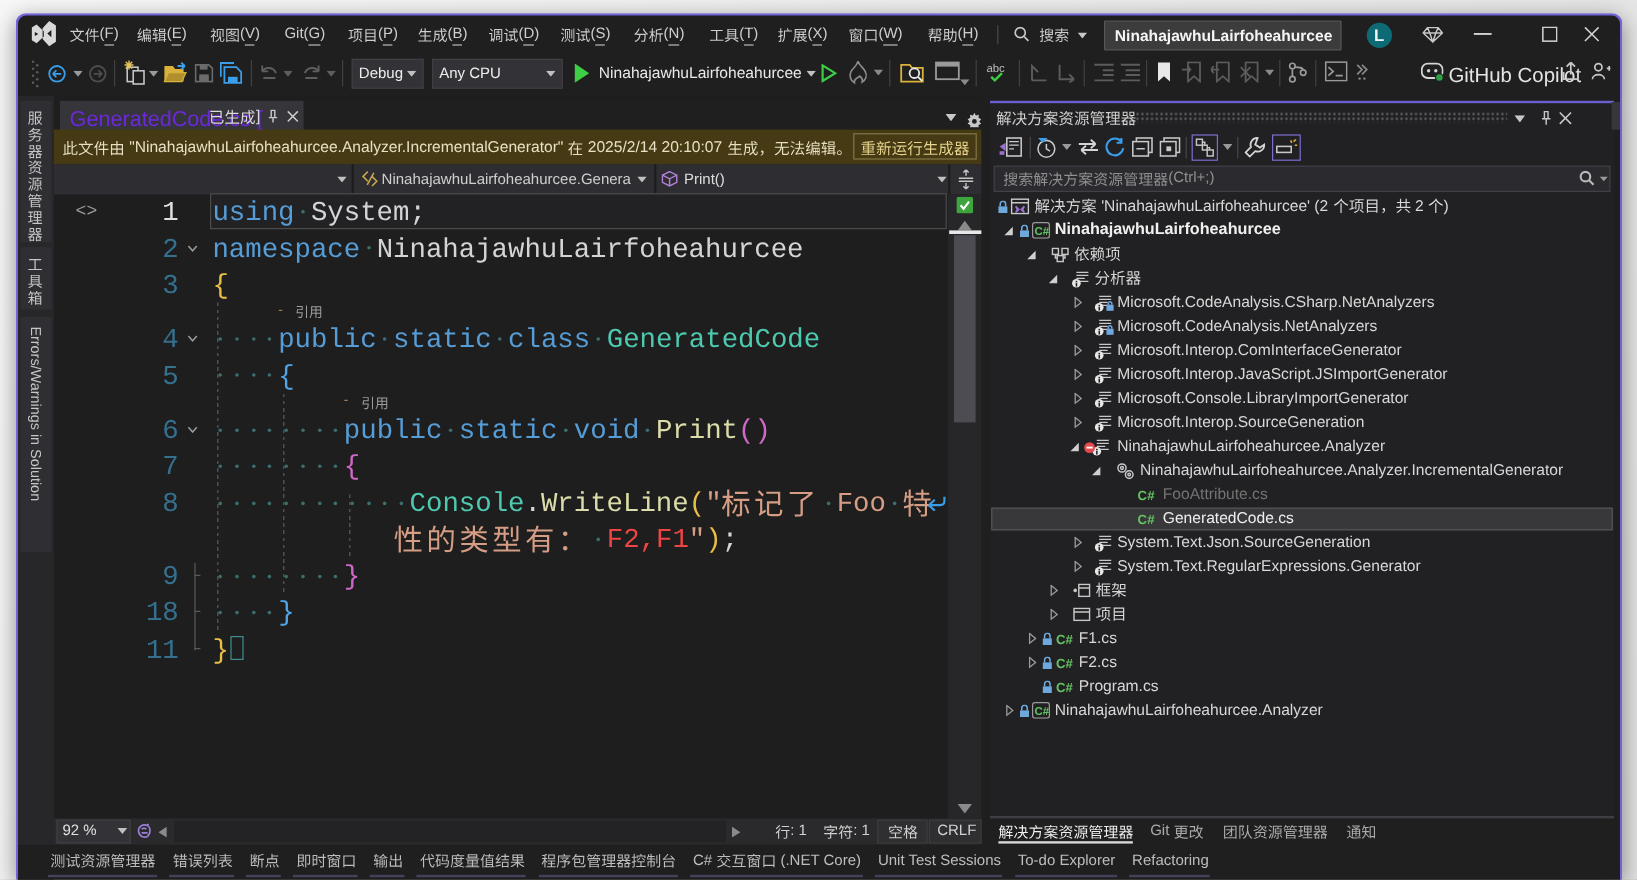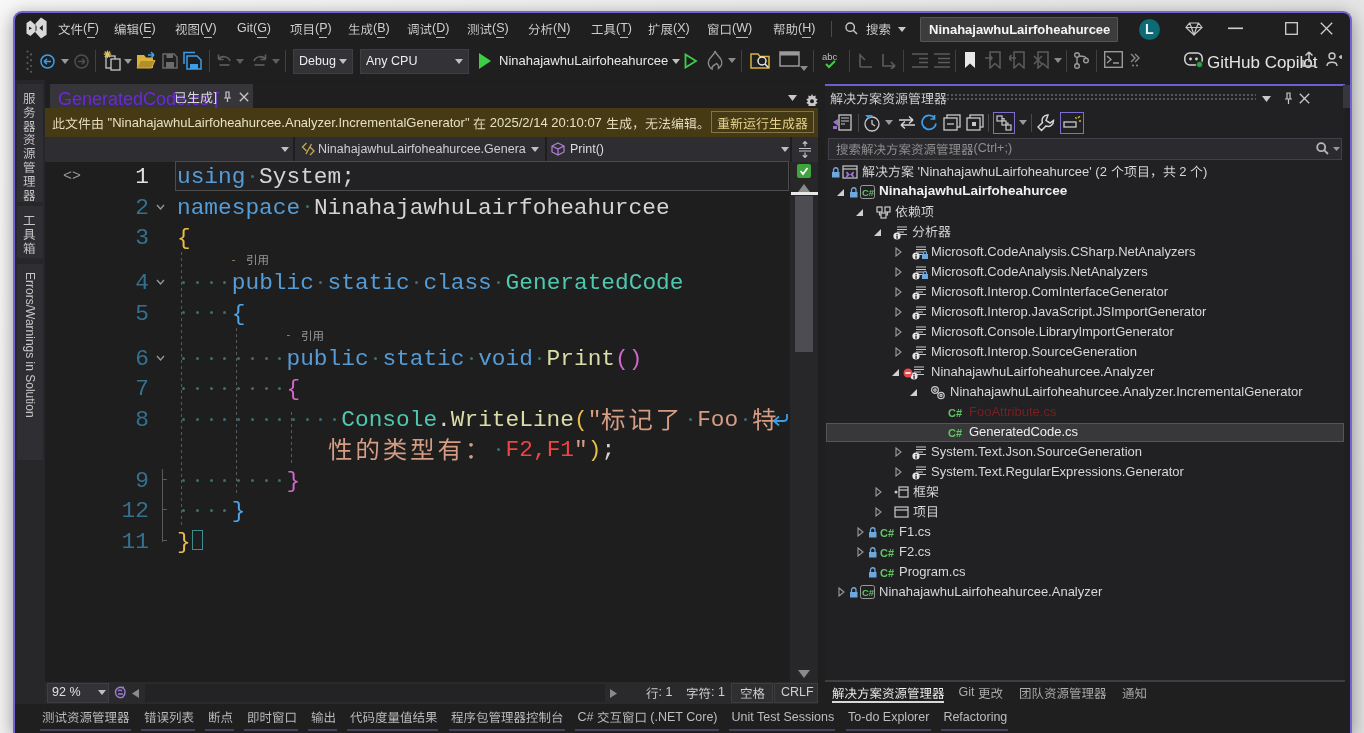--- a/index.html
+++ b/index.html
@@ -595,21 +595,21 @@
 <div class="t m " style="left:63.0px;top:169.0px;font-size:15.0px;color:#9a9a9a;">&lt;&gt;</div>
 <div class="t m " style="left:135.3px;top:166.2px;font-size:22.8px;color:#e0e0e0;">1</div>
 <div class="t m " style="left:135.3px;top:196.7px;font-size:22.8px;color:#35718F;">2</div>
 <div class="t m " style="left:135.3px;top:227.2px;font-size:22.8px;color:#35718F;">3</div>
 <div class="t m " style="left:135.3px;top:272.3px;font-size:22.8px;color:#35718F;">4</div>
 <div class="t m " style="left:135.3px;top:302.8px;font-size:22.8px;color:#35718F;">5</div>
 <div class="t m " style="left:135.3px;top:347.9px;font-size:22.8px;color:#35718F;">6</div>
 <div class="t m " style="left:135.3px;top:378.4px;font-size:22.8px;color:#35718F;">7</div>
 <div class="t m " style="left:135.3px;top:408.9px;font-size:22.8px;color:#35718F;">8</div>
 <div class="t m " style="left:135.3px;top:469.9px;font-size:22.8px;color:#35718F;">9</div>
-<div class="t m " style="left:121.6px;top:500.4px;font-size:22.8px;color:#35718F;">12</div>
+<div class="t m " style="left:121.6px;top:500.4px;font-size:22.8px;color:#35718F;">18</div>
 <div class="t m " style="left:121.6px;top:530.9px;font-size:22.8px;color:#35718F;">11</div>
 <div class="t" style="left:156px;top:202.75px;"><svg width="9" height="8" viewBox="0 0 9 8">
       <path d="M1 2 L4.5 6 L8 2" stroke="#9a9a9a" stroke-width="1.3" fill="none"></path>
     </svg></div>
 <div class="t" style="left:156px;top:278.35px;"><svg width="9" height="8" viewBox="0 0 9 8">
       <path d="M1 2 L4.5 6 L8 2" stroke="#9a9a9a" stroke-width="1.3" fill="none"></path>
     </svg></div>
 <div class="t" style="left:156px;top:353.95000000000005px;"><svg width="9" height="8" viewBox="0 0 9 8">
       <path d="M1 2 L4.5 6 L8 2" stroke="#9a9a9a" stroke-width="1.3" fill="none"></path>
     </svg></div>
@@ -1080,21 +1080,21 @@
         <circle cx="6" cy="5" r="3.4"></circle>
         <circle cx="6" cy="5" r="1.2"></circle>
         <circle cx="12" cy="10.5" r="3.2"></circle>
         <circle cx="12" cy="10.5" r="1.1"></circle>
       </g>
     </svg></div>
 <div class="t s " style="left:950.0px;top:384.7px;font-size:13.0px;color:#d8d8d8;">NinahajawhuLairfoheahurcee.Analyzer.IncrementalGenerator</div>
 <div class="t" style="left:948px;top:405.0px;"><svg width="16" height="14" viewBox="0 0 16 14">
       <text x="0" y="11.5" font-family="Liberation Sans" font-size="11" font-weight="bold" fill="#62c462">C#</text>
     </svg></div>
-<div class="t s " style="left:969.0px;top:404.7px;font-size:13.0px;color:#7f1d1d;text-align:center;">FooAttribute.cs</div>
+<div class="t s " style="left:969.0px;top:404.7px;font-size:13.0px;color:#737373;text-align:center;">FooAttribute.cs</div>
 <div class="b" style="left:826px;top:423px;width:518px;height:19px;background:#38383b;border:1px solid #555558"></div>
 <div class="t" style="left:948px;top:425.0px;"><svg width="16" height="14" viewBox="0 0 16 14">
       <text x="0" y="11.5" font-family="Liberation Sans" font-size="11" font-weight="bold" fill="#62c462">C#</text>
     </svg></div>
 <div class="t s " style="left:969.0px;top:424.7px;font-size:13.0px;color:#eeeeee;">GeneratedCode.cs</div>
 <div class="t" style="left:895px;top:447.0px;"><svg width="7" height="10" viewBox="0 0 7 10">
       <path d="M1 1 L6 5 L1 9 Z" fill="none" stroke="#9a9a9a" stroke-width="1.1"></path>
     </svg></div>
 <div class="t" style="left:912px;top:445.0px;"><svg width="17" height="15" viewBox="0 0 17 15">
       <g stroke="#c8c8c8" stroke-width="1.2">

